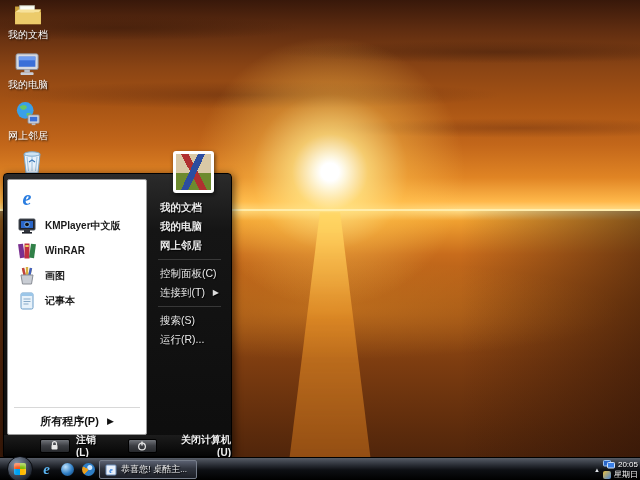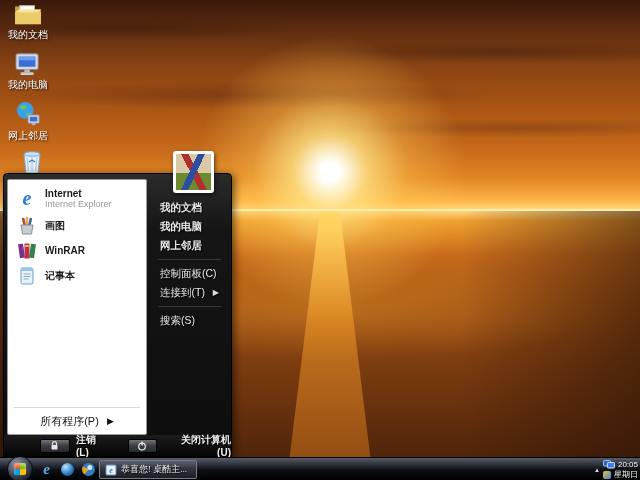--- a/index.html
+++ b/index.html
@@ -37,21 +37,21 @@
     background:#fff;border:1px solid #9a9a9a;border-radius:2px;
     display:flex;flex-direction:column;padding:3px 0 2px;}
   .sm-item{height:25px;display:flex;align-items:center;gap:7px;padding:0 8px;cursor:pointer;}
   .sm-item.two{height:30px;}
   .sm-ic{width:22px;height:22px;flex:0 0 22px;display:flex;align-items:center;justify-content:center;}
   .sm-title{font-size:10px;font-weight:bold;color:#1a1a1a;line-height:11px;}
   .sm-sub{font-size:9px;color:#999;font-weight:normal;line-height:10px;}
   .sm-spacer{flex:1;}
   .sm-sep{height:1px;background:#d8d8d8;margin:2px 6px;}
   .sm-allprog{height:22px;display:flex;align-items:center;justify-content:center;gap:8px;
-    font-size:11px;font-weight:normal;color:#111;cursor:pointer;}
+    font-size:11px;font-weight:bold;color:#111;cursor:pointer;}
   .sm-allprog .arr{font-size:9px;}
   .sm-right{position:absolute;left:146px;right:2px;top:22px;bottom:21px;
     display:flex;flex-direction:column;padding:2px 0;}
   .smr-item{height:19px;display:flex;align-items:center;padding:0 10px;
     font-size:10.5px;color:#e9e9e9;text-shadow:1px 1px 1px #000;cursor:pointer;}
   .smr-item.bold{font-weight:bold;}
   .smr-item .sub-arr{margin-left:auto;font-size:8px;color:#ddd;}
   .smr-sep{height:1px;background:rgba(255,255,255,.16);margin:4px 8px;}
   .sm-bottom{position:absolute;left:0;right:0;bottom:0;height:21px;
     background:linear-gradient(180deg,#1c1c1c,#050505);
@@ -161,56 +161,64 @@
     <div class="avatar">
       <div class="avatar-img"></div>
     </div>
 
     <div class="sm-left">
 
       <div class="sm-item two">
         <span class="sm-ic">
           <span class="ie-e" style="font-size:20px;color:#2a7de0;">e</span>
         </span>
-        <span>
-          <div class="sm-title">Internet</div>
-          <div class="sm-sub">Internet Explorer</div>
-        </span>
-      </div>
-
-
-
+      </div>
+
+
+
+      <div class="sm-item">
+        <span class="sm-ic">
+          <svg width="20" height="20" viewBox="0 0 20 20">
+            <rect x="2" y="3" width="16" height="11" rx="1" fill="#20242c" stroke="#4a5058"></rect>
+            <rect x="4" y="5" width="12" height="7" fill="#2a66c8"></rect>
+            <circle cx="10" cy="8.5" r="2.4" fill="#111" stroke="#78b0f0"></circle>
+            <rect x="7" y="14" width="6" height="2" fill="#30343c"></rect>
+            <rect x="5" y="16" width="10" height="1.6" fill="#20242c"></rect>
+          </svg>
+        </span>
+        <span class="sm-title">KMPlayer中文版</span>
+      </div>
+
+      <div class="sm-item">
+        <span class="sm-ic">
+          <svg width="20" height="20" viewBox="0 0 20 20">
+            <rect x="2" y="3" width="5" height="14" fill="#7a3090" transform="rotate(-8 4 10)"></rect>
+            <rect x="7.5" y="2.5" width="5" height="15" fill="#c03040"></rect>
+            <rect x="13" y="3" width="5" height="14" fill="#308048" transform="rotate(8 16 10)"></rect>
+            <rect x="8.3" y="4" width="3.4" height="2" fill="#f0d060"></rect>
+          </svg>
+        </span>
+        <span class="sm-title">WinRAR</span>
+      </div>
 
       <div class="sm-item">
         <span class="sm-ic">
           <svg width="20" height="20" viewBox="0 0 20 20">
             <path d="M6 2 l2 9 M10 1 v10 M14 2 l-2 9" stroke-width="2.4" stroke="#d8b040" fill="none"></path>
             <path d="M6 2 l2 9" stroke="#c04040" stroke-width="2.4"></path>
             <path d="M14 2 l-2 9" stroke="#4060c0" stroke-width="2.4"></path>
             <path d="M4 9 h12 l-1.5 9 h-9 z" fill="#c9cdd4" stroke="#8a8e96"></path>
           </svg>
         </span>
         <span class="sm-title">画图</span>
       </div>
 
       <div class="sm-item">
         <span class="sm-ic">
           <svg width="20" height="20" viewBox="0 0 20 20">
-            <rect x="2" y="3" width="5" height="14" fill="#7a3090" transform="rotate(-8 4 10)"></rect>
-            <rect x="7.5" y="2.5" width="5" height="15" fill="#c03040"></rect>
-            <rect x="13" y="3" width="5" height="14" fill="#308048" transform="rotate(8 16 10)"></rect>
-            <rect x="8.3" y="4" width="3.4" height="2" fill="#f0d060"></rect>
-          </svg>
-        </span>
-        <span class="sm-title">WinRAR</span>
-      </div>
-
-      <div class="sm-item">
-        <span class="sm-ic">
-          <svg width="20" height="20" viewBox="0 0 20 20">
             <rect x="4" y="2" width="12" height="16" rx="1.5" fill="#e8f2fa" stroke="#6a9cc8"></rect>
             <rect x="4" y="2" width="12" height="3" fill="#9cc6e8"></rect>
             <path d="M6.5 8 h7 M6.5 10.5 h7 M6.5 13 h5" stroke="#88aac8" fill="none"></path>
           </svg>
         </span>
         <span class="sm-title">记事本</span>
       </div>
 
       <div class="sm-spacer"></div>
       <div class="sm-sep"></div>
@@ -234,20 +242,23 @@
       <div class="smr-item">
         <span>控制面板(C)</span>
       </div>
       <div class="smr-item">
         <span>连接到(T)</span>
         <span class="sub-arr">▶</span>
       </div>
       <div class="smr-sep"></div>
       <div class="smr-item">
         <span>搜索(S)</span>
+      </div>
+      <div class="smr-item">
+        <span>运行(R)...</span>
       </div>
     </div>
 
     <div class="sm-bottom">
       <div class="menu-btn">
         <svg width="9" height="10" viewBox="0 0 9 10">
           <path d="M2.5 4 v-1.3 a2 2 0 0 1 4 0 v1.3" fill="none" stroke="#e8e8e8" stroke-width="1.2"></path>
           <rect x="1.5" y="4" width="6" height="4.5" rx="0.8" fill="#e8e8e8"></rect>
         </svg>
       </div>

